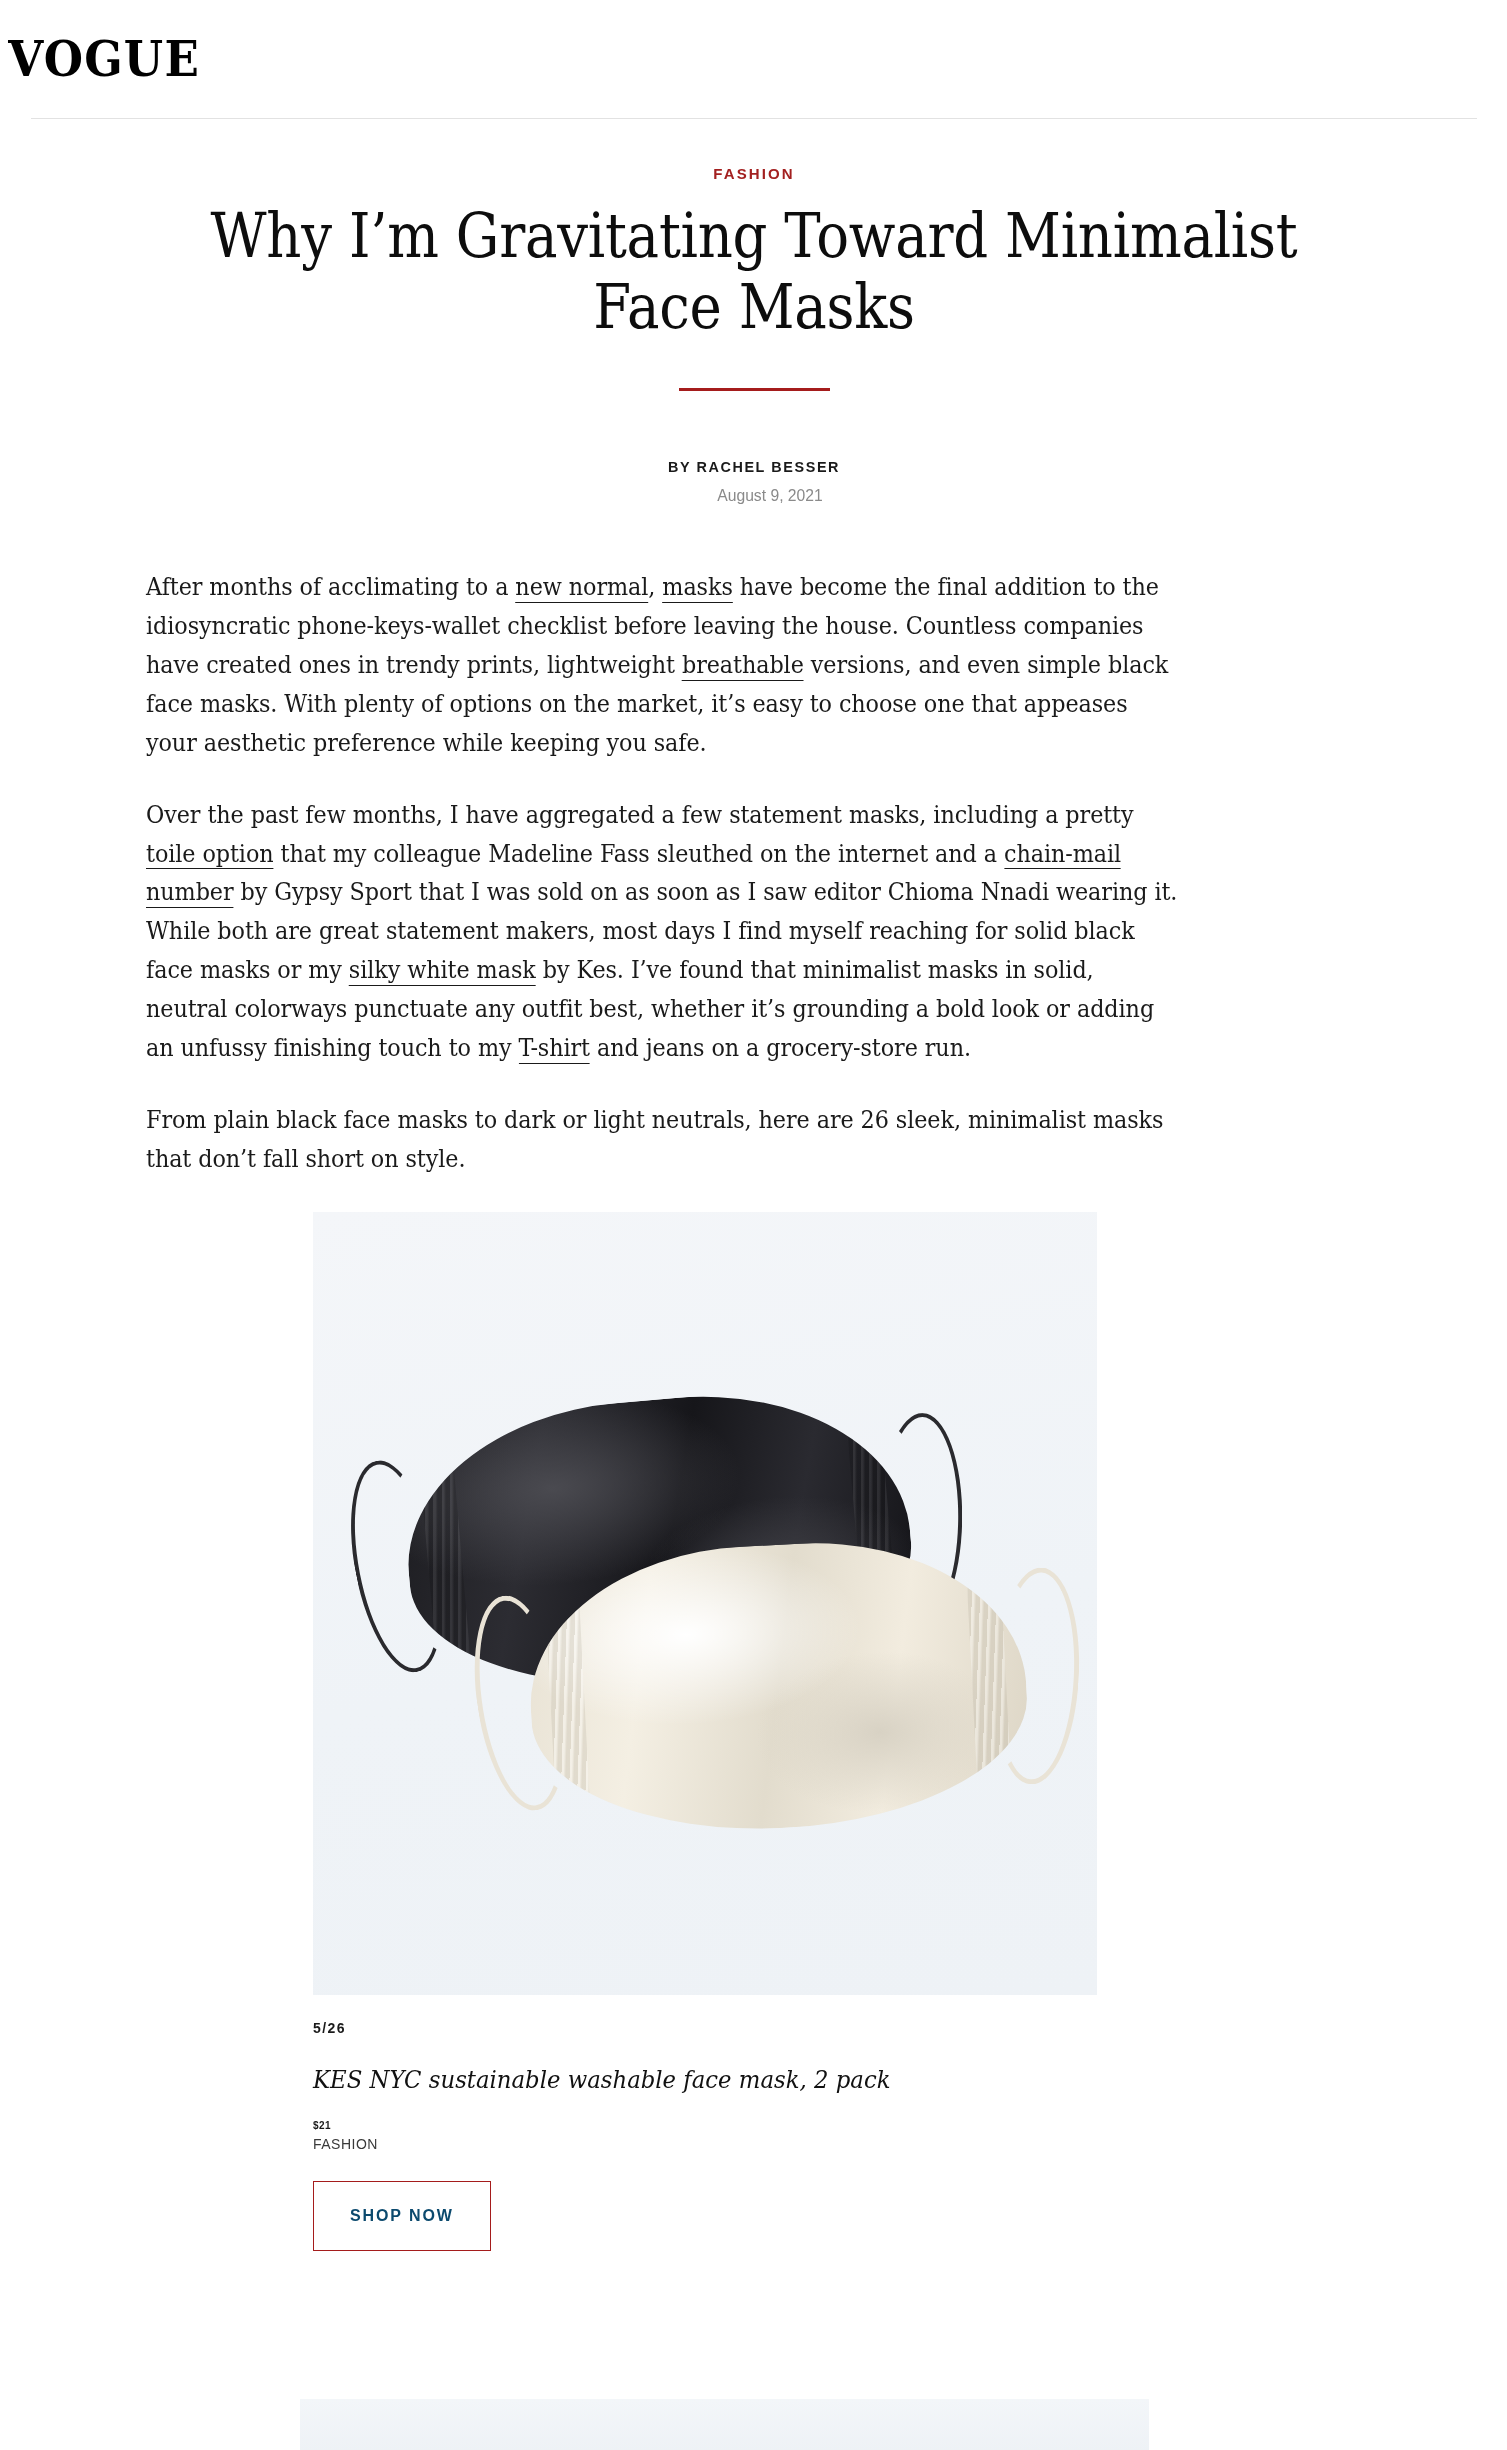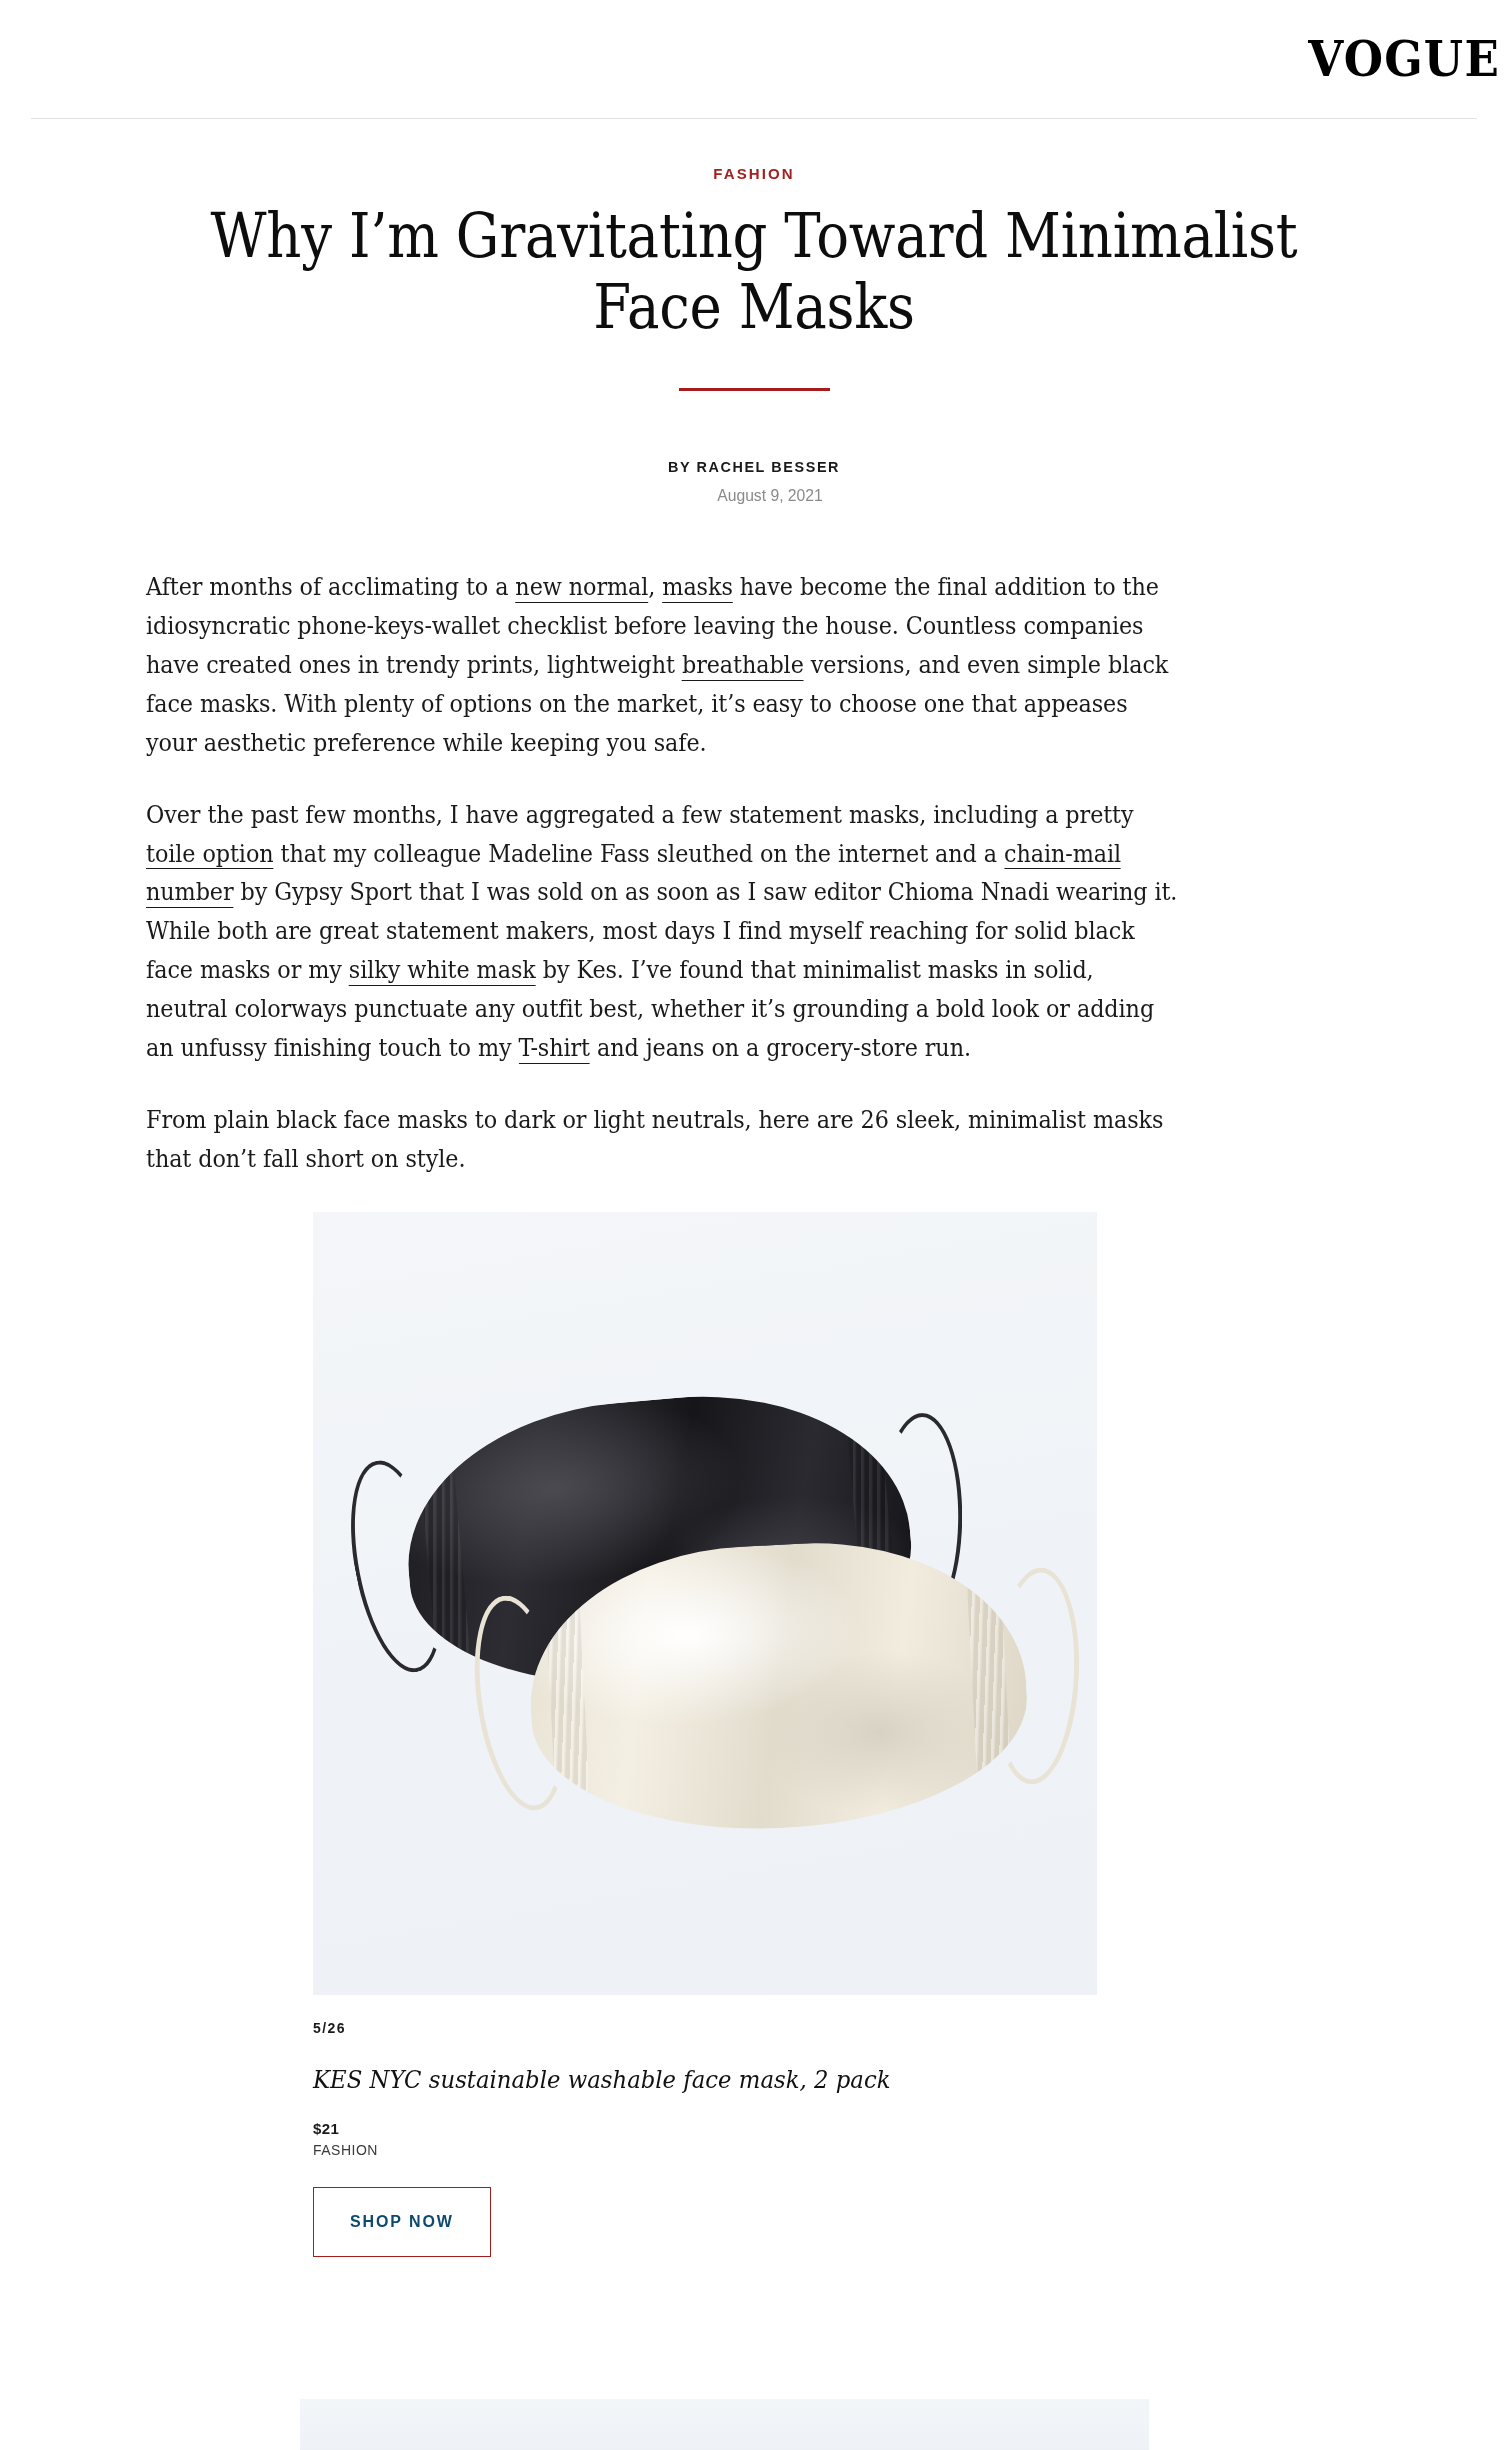--- a/index.html
+++ b/index.html
@@ -14,21 +14,21 @@
     font-family: "Liberation Serif", serif;
     color: #111111;
     position: relative;
   }
 
   
   .masthead {
     height: 118px;
     display: flex;
     align-items: center;
-    justify-content: flex-end;
+    justify-content: flex-start;
   }
   .vogue-logo {
     font-family: "DejaVu Serif", serif;
     font-size: 49px;
     font-weight: 700;
     letter-spacing: 1.3px;
     color: #000000;
     transform: scaleX(0.92);
     line-height: 1;
   }
@@ -220,21 +220,21 @@
     font-family: "DejaVu Serif", serif;
     font-style: italic;
     font-size: 24.5px;
     color: #111111;
     margin-top: 29px;
     transform: scaleX(0.93);
     transform-origin: left center;
   }
   .product-price {
     font-family: "Liberation Sans", sans-serif;
-    font-size: 15px;
+    font-size: 10px;
     font-weight: 700;
     letter-spacing: 0.4px;
     color: #1a1a1a;
     margin-top: 26px;
   }
   .product-retailer {
     font-family: "Liberation Sans", sans-serif;
     font-size: 14px;
     font-weight: 400;
     letter-spacing: 0.5px;

